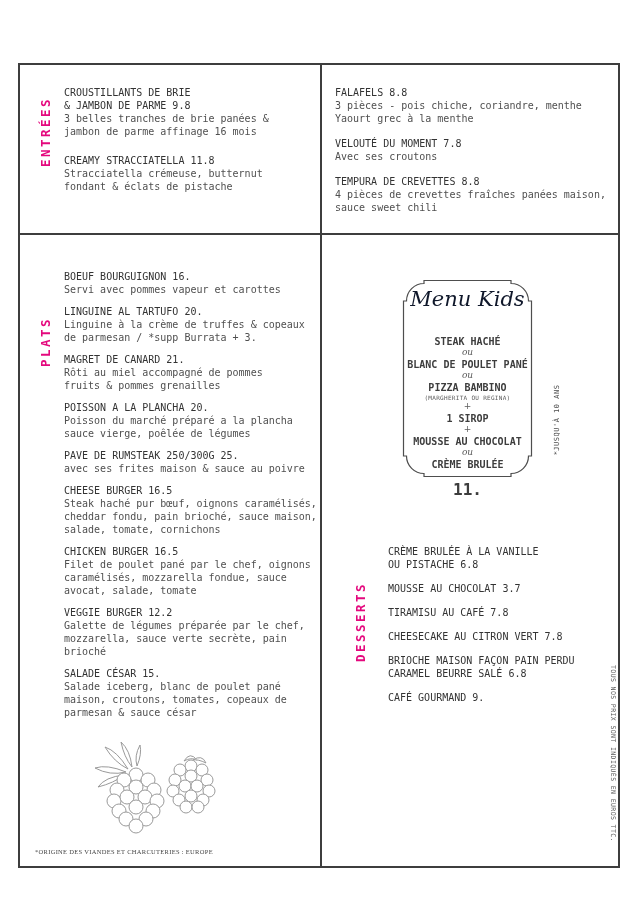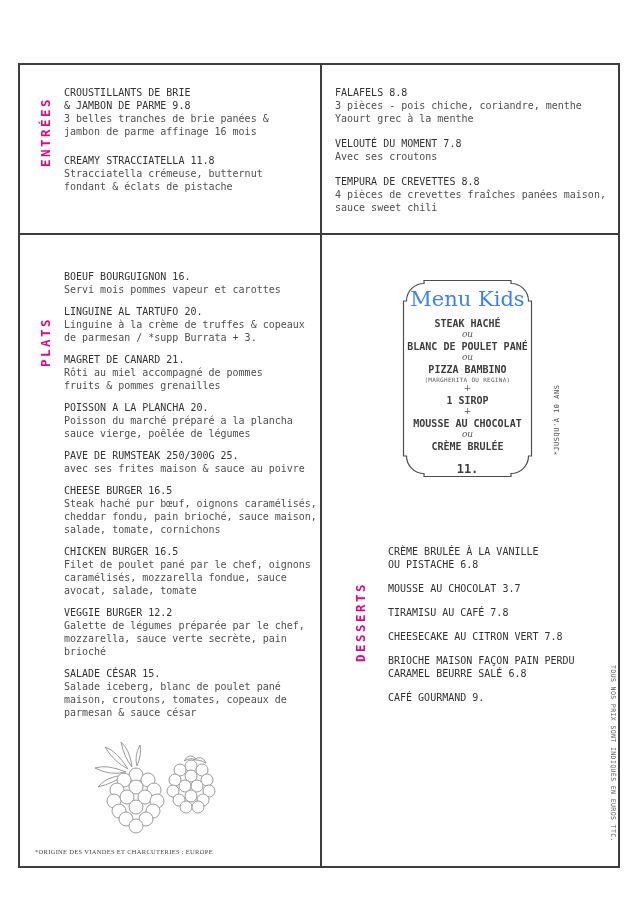--- a/index.html
+++ b/index.html
@@ -18,28 +18,28 @@
   .mi-desc{white-space:pre-line;}
   .gap16 .mi{margin-bottom:16px;}
   .gap12 .mi{margin-bottom:12px;}
   .gap9  .mi{margin-bottom:9px;}
   .gap11 .mi{margin-bottom:11px;}
 
   .kids-box{position:absolute;left:378px;top:210px;width:139px;height:207px;
             display:flex;flex-direction:column;align-items:center;box-sizing:border-box;
             padding-top:11px;text-align:center;}
   .kids-border{position:absolute;left:0;top:0;width:139px;height:207px;}
-  .kids-heading{font-family:"DejaVu Serif","Liberation Serif",serif;
-                font-size:21px;line-height:26px;color:#3b82f6;margin-bottom:4px;
+  .kids-heading{font-family:"DejaVu Serif","Liberation Serif",serif;font-style:italic;
+                font-size:21px;line-height:26px;color:#0f172a;margin-bottom:22px;
                 position:relative;}
   .krow-item{font-size:10px;font-weight:bold;line-height:12px;margin-top:2px;color:#3d3d3d;position:relative;}
   .krow-sep{font-family:"DejaVu Serif","Liberation Serif",serif;font-style:italic;
             font-size:9px;line-height:9px;color:#5a5a5a;position:relative;}
   .krow-note{font-size:6px;line-height:8px;color:#5a5a5a;letter-spacing:0.3px;position:relative;}
-  .kids-price{font-size:12px;font-weight:bold;color:#3d3d3d;margin-top:9px;position:relative;}
+  .kids-price{font-size:16px;font-weight:bold;color:#3d3d3d;margin-top:9px;position:relative;}
 
   .rot-ccw{position:absolute;transform:rotate(-90deg);text-align:center;white-space:nowrap;}
   .rot-cw{position:absolute;transform:rotate(90deg);text-align:center;white-space:nowrap;}
   .kids-age{left:483px;top:350px;width:110px;height:10px;font-size:7px;
             letter-spacing:0.5px;color:#4a4a4a;}
   .price-note{left:507px;top:680px;width:170px;height:10px;font-size:6.5px;
               letter-spacing:0.4px;color:#555555;}
   .footnote{position:absolute;left:15px;top:783px;font-size:6.5px;letter-spacing:0.3px;color:#454545;font-family:Liberation Serif, serif;}
   .berries{position:absolute;left:70px;top:672px;}
 </style>
@@ -83,21 +83,21 @@
       <div class="mi">
         <div class="mi-title">TEMPURA DE CREVETTES 8.8</div>
         <div class="mi-desc">4 pièces de crevettes fraîches panées maison,
 sauce sweet chili</div>
       </div>
     </div>
 
     <div class="content gap9" style="left:44px;top:205px;width:256px;">
       <div class="mi">
         <div class="mi-title">BOEUF BOURGUIGNON 16.</div>
-        <div class="mi-desc">Servi mois pommes vapeur et carottes</div>
+        <div class="mi-desc">Servi avec pommes vapeur et carottes</div>
       </div>
       <div class="mi">
         <div class="mi-title">LINGUINE AL TARTUFO 20.</div>
         <div class="mi-desc">Linguine à la crème de truffes &amp; copeaux
 de parmesan / *supp Burrata + 3.</div>
       </div>
       <div class="mi">
         <div class="mi-title">MAGRET DE CANARD 21.</div>
         <div class="mi-desc">Rôti au miel accompagné de pommes
 fruits &amp; pommes grenailles</div>

